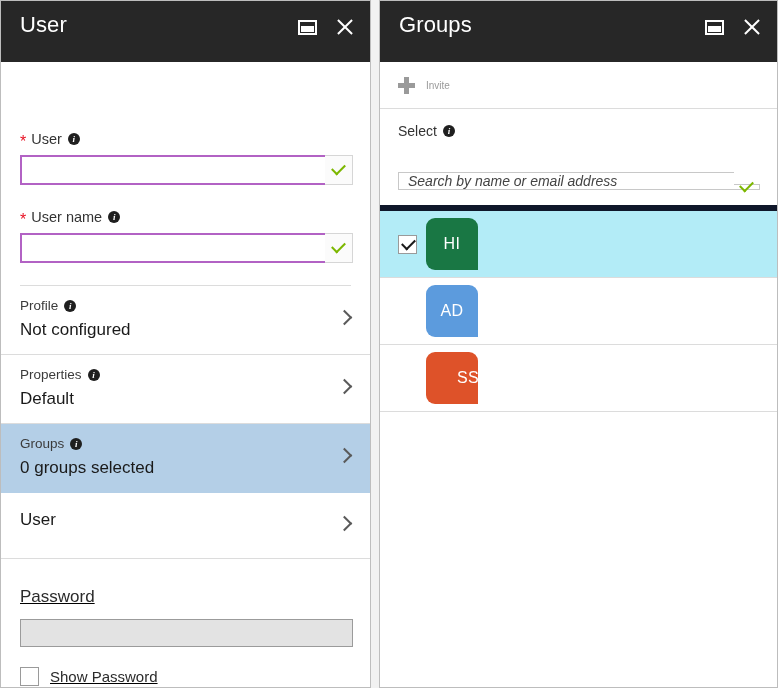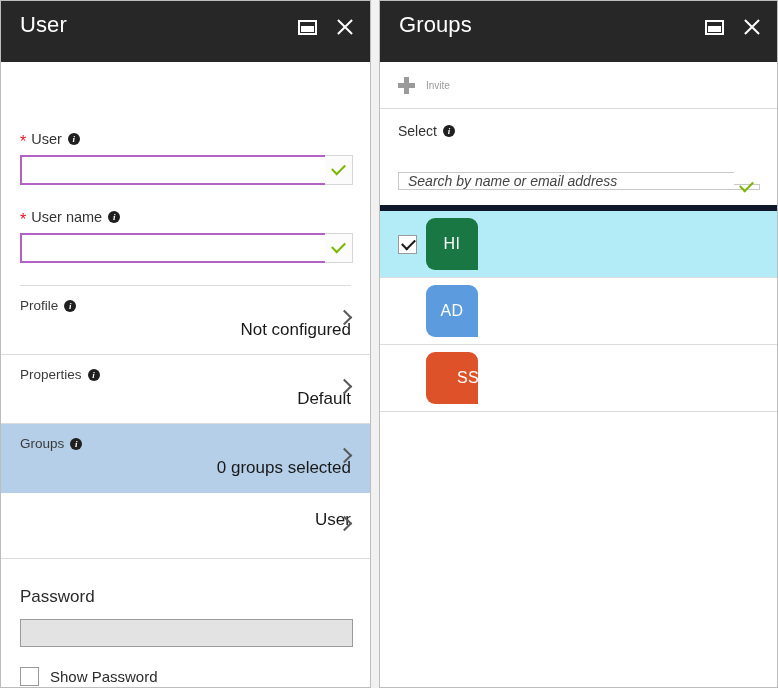--- a/index.html
+++ b/index.html
@@ -170,21 +170,21 @@
     transform: rotate(-45deg);
     margin-top: -4px;
   }
 
   .divider {
     height: 1px;
     background: #dcdcdc;
     margin: 22px 0 0 0;
   }
 
-  .nav-list { margin-top: 0; text-align: right; }
+  .nav-list { margin-top: 0; }
   .nav-row {
     position: relative;
     padding: 11px 19px 12px 19px;
     border-bottom: 1px solid #dcdcdc;
     cursor: pointer;
     min-height: 66px;
   }
   .nav-row.selected { background: #b4cfe7; border-bottom-color: #b4cfe7; }
   .nav-row-title {
     font-size: 13.5px;
@@ -204,21 +204,21 @@
     position: absolute;
     right: 20px;
     top: 50%;
     margin-top: -8px;
     width: 11px; height: 11px;
     border-top: 2px solid #5a5a5a;
     border-right: 2px solid #5a5a5a;
     transform: rotate(45deg);
   }
 
-  .password-section { padding: 27px 19px 0 19px; }
+  .password-section { padding: 27px 19px 0 19px; text-decoration: underline; }
   .section-heading {
     font-size: 17px;
     color: #2b2b2b;
     line-height: 22px;
     margin-bottom: 11px;
   }
   .pwd-input {
     width: 333px;
     height: 28px;
     background: #e3e3e3;

